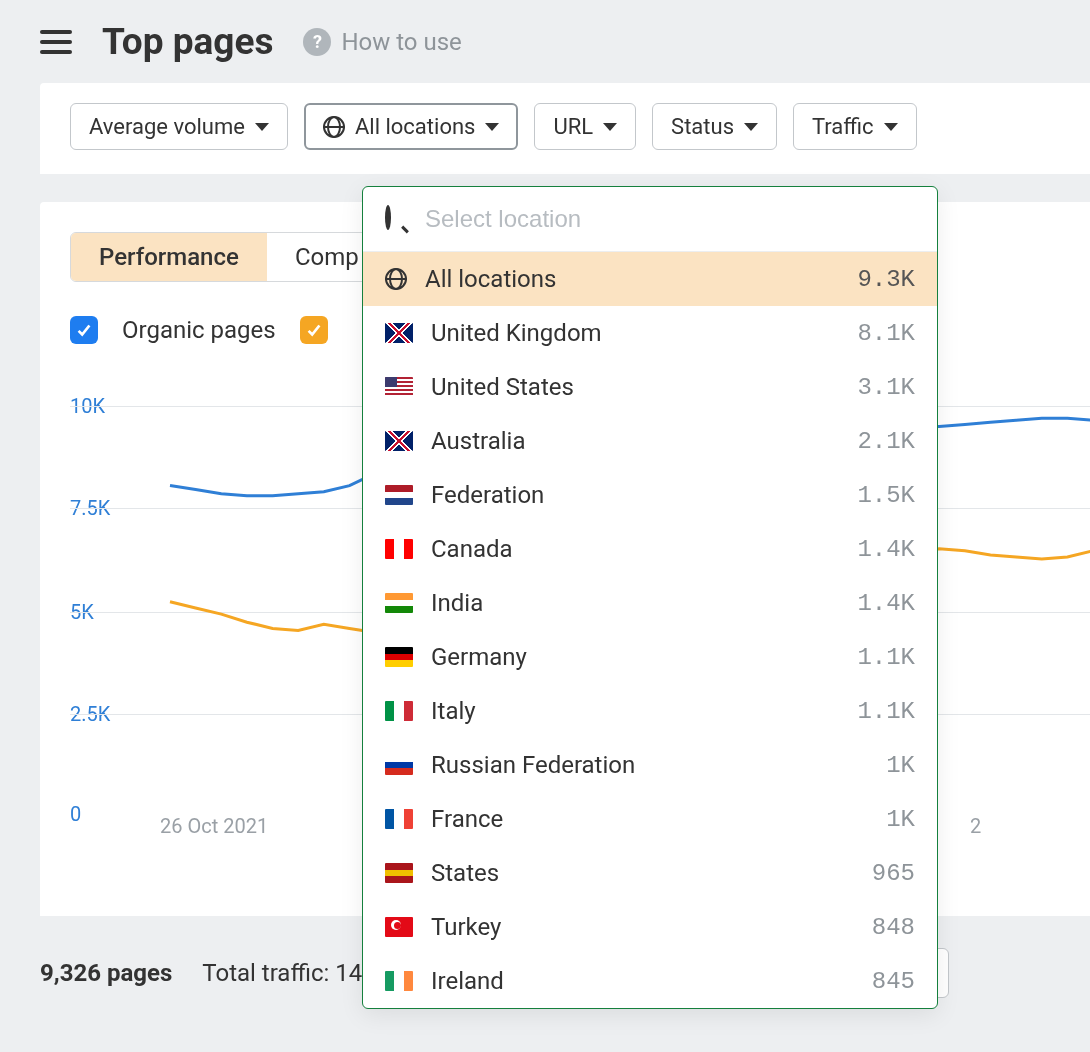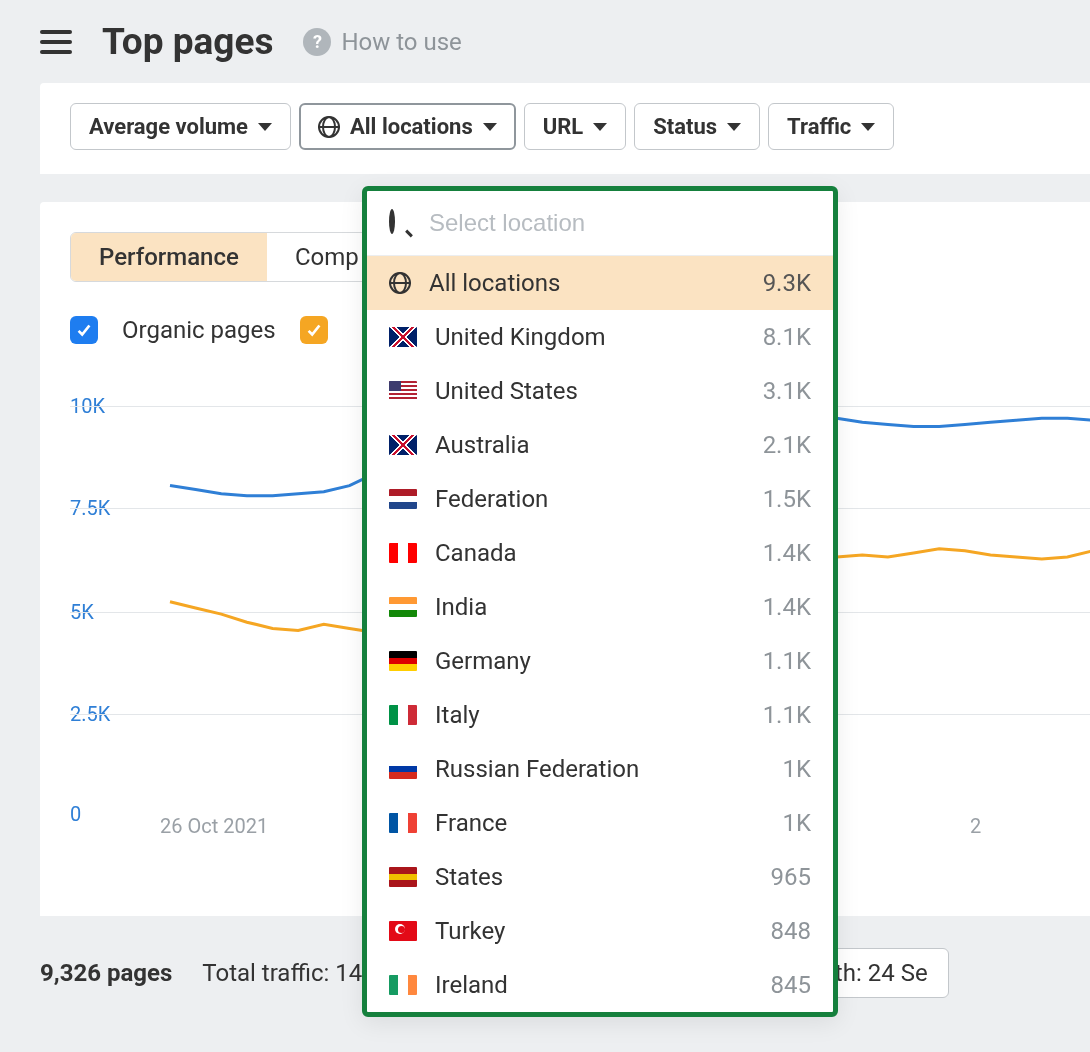--- a/index.html
+++ b/index.html
@@ -25,21 +25,21 @@
   .page-title { font-size: 37px; font-weight: 700; }
   .howto { display:flex; align-items:center; gap:10px; color:#8e9499; font-size:24px;}
   .howto .qicon { width:28px;height:28px;border-radius:50%;background:#b0b6bb;color:#fff;display:flex;align-items:center;justify-content:center;font-weight:700;font-size:18px;}
   .panel {
     background: #fff;
     margin-left: 40px;
     border-top-left-radius: 4px;
     padding: 20px 0 24px 30px;
     position: relative;
   }
-  .filters { display:flex; gap:8px;font-weight:bold; }
+  .filters { display:flex; gap:16px; }
   .filter-btn {
     border:1px solid #c3c7cb; border-radius:6px;
     padding: 10px 18px;
     font-size:22px; color:#333; background:#fff;
     display:flex; align-items:center; gap:10px;
     cursor:pointer;
   }
   .filter-btn.active-border { border-color:#8f969c; border-width:2px; padding:9px 17px;}
   .caret { width:0;height:0;border-left:7px solid transparent;border-right:7px solid transparent;border-top:8px solid #333; }
   .globe { width:22px;height:22px;border:2px solid #333;border-radius:50%;position:relative;flex:0 0 auto;}
@@ -78,38 +78,38 @@
     display:flex;align-items:center;gap:14px;cursor:pointer;
   }
   .cal-icon{width:22px;height:22px;border:2px solid #333;border-radius:3px;position:relative;}
   .cal-icon::before{content:"";position:absolute;top:-6px;left:3px;width:4px;height:6px;background:#333;}
   .cal-icon::after{content:"";position:absolute;top:-6px;right:3px;width:4px;height:6px;background:#333;}
   .cal-icon .bar{position:absolute;top:4px;left:0;right:0;height:2px;background:#333;}
   
   .dropdown{
     position:absolute;
     top:186px; left:362px;
-    width:476px;
+    width:576px;
     background:#fff;
-    border:5px solid #15803d;
+    border:1px solid #15803d;
     border-radius:6px;
     box-shadow: 0 6px 24px rgba(0,0,0,0.08);
     z-index:100;
     overflow:hidden;
   }
   .dd-search{display:flex;align-items:center;gap:18px;padding:18px 22px;border-bottom:1px solid #eceef0;}
   .dd-search input{border:none;outline:none;font-size:24px;flex:1;color:#333;}
   .dd-search input::placeholder{color:#b7bcc1;}
   .mag{width:22px;height:22px;position:relative;}
   .mag .circ{width:16px;height:16px;border:3px solid #333;border-radius:50%;}
   .mag .hand{position:absolute;width:8px;height:3px;background:#333;bottom:-1px;right:-2px;transform:rotate(45deg);}
   .dd-item{display:flex;align-items:center;gap:18px;padding:13px 22px;font-size:24px;cursor:pointer;}
   .dd-item.selected{background:#fbe3c2;}
   .dd-item .name{flex:1;}
-  .dd-item .count{color:#8e9499;}
+  .dd-item .count{color:#8e9499;font-family:Liberation Mono, monospace;}
   .dd-item.selected .count{color:#555;}
   .flag{width:28px;height:20px;display:flex;flex-direction:column;flex:0 0 auto;border-radius:1px;overflow:hidden;}
   .flag .s{flex:1;}
 </style>
 </head>
 <body>
 
 <div class="header">
   <div class="hamburger">
       <div></div>

